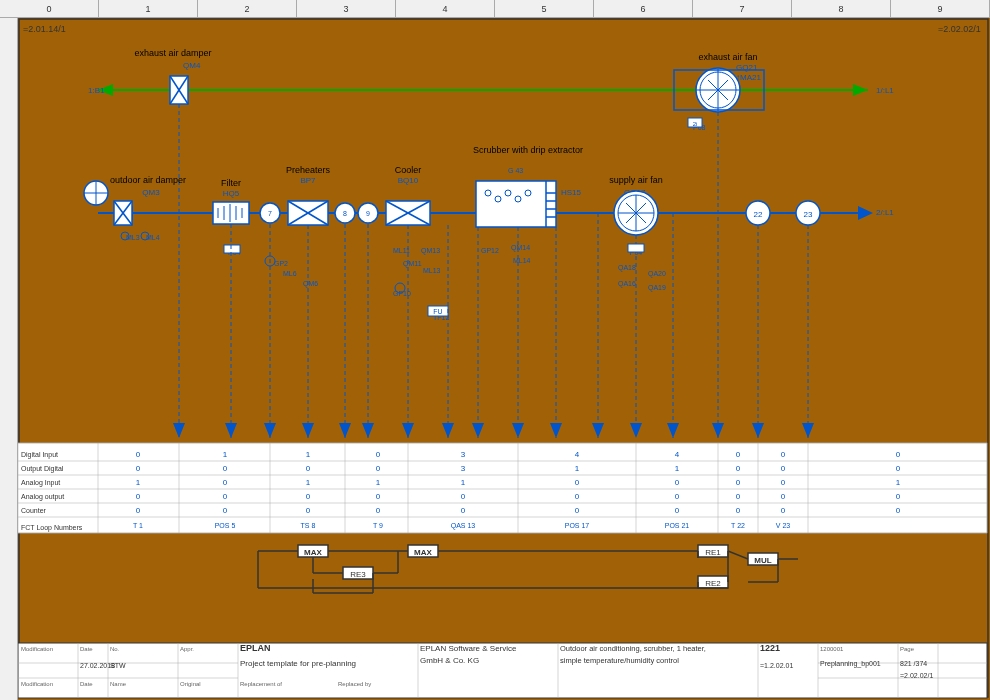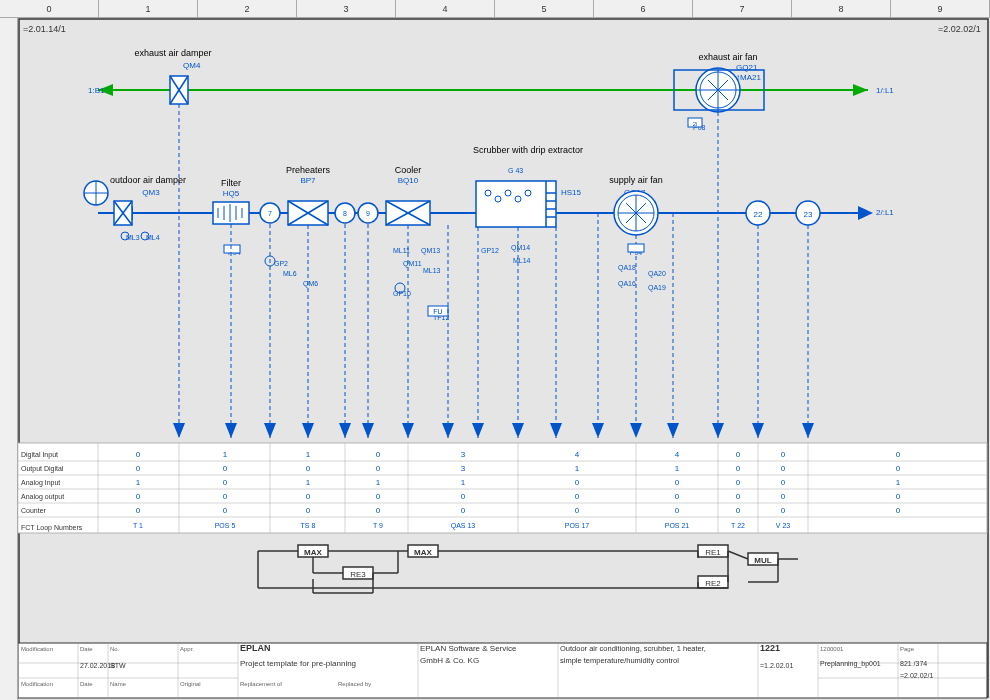--- a/index.html
+++ b/index.html
@@ -45,21 +45,21 @@
       border-right: 1px solid #aaa;
     }
 
     
     .diagram-area {
       position: absolute;
       top: 18px;
       left: 18px;
       right: 0;
       bottom: 0;
-      background: #e5e5e5;
+      background: #a16207;
       overflow: hidden;
     }
 
     
     .diagram-svg {
       position: absolute;
       top: 0;
       left: 0;
       width: 100%;
       height: 100%;

